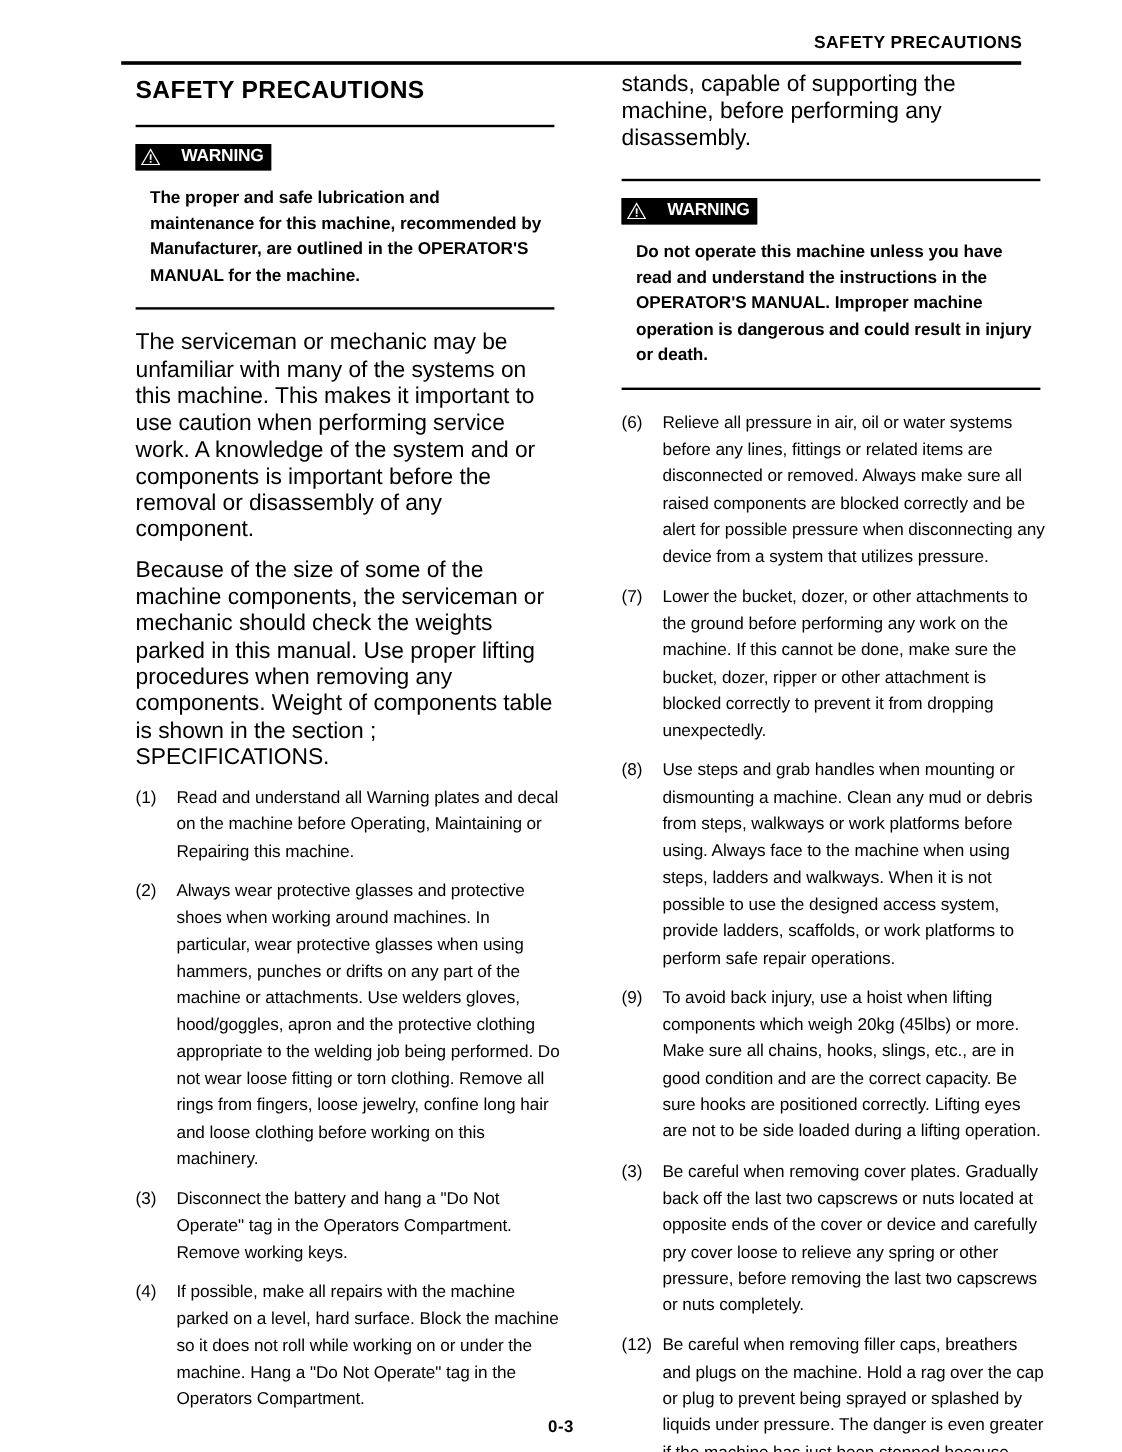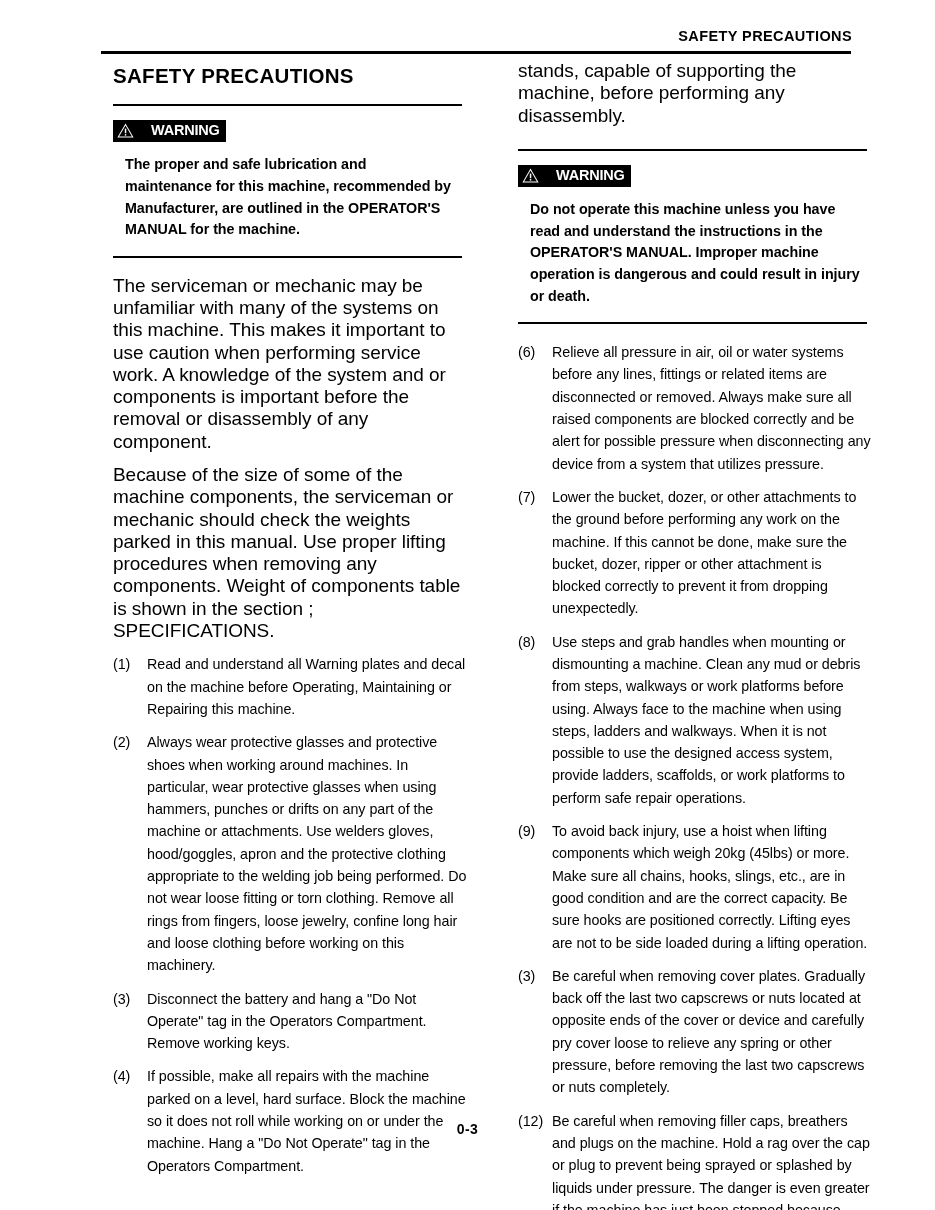--- a/index.html
+++ b/index.html
@@ -40,21 +40,21 @@
     top: 51px;
     width: 750px;
     height: 2.6px;
     background: #000;
   }
 
   
   .footer-page-number {
     position: absolute;
     left: 0;
-    top: 1121px;
+    top: 1180px;
     width: 935px;
     text-align: center;
     font-size: 14px;
     font-weight: bold;
     letter-spacing: 0.5px;
   }
 
   
   .col {
     position: absolute;

